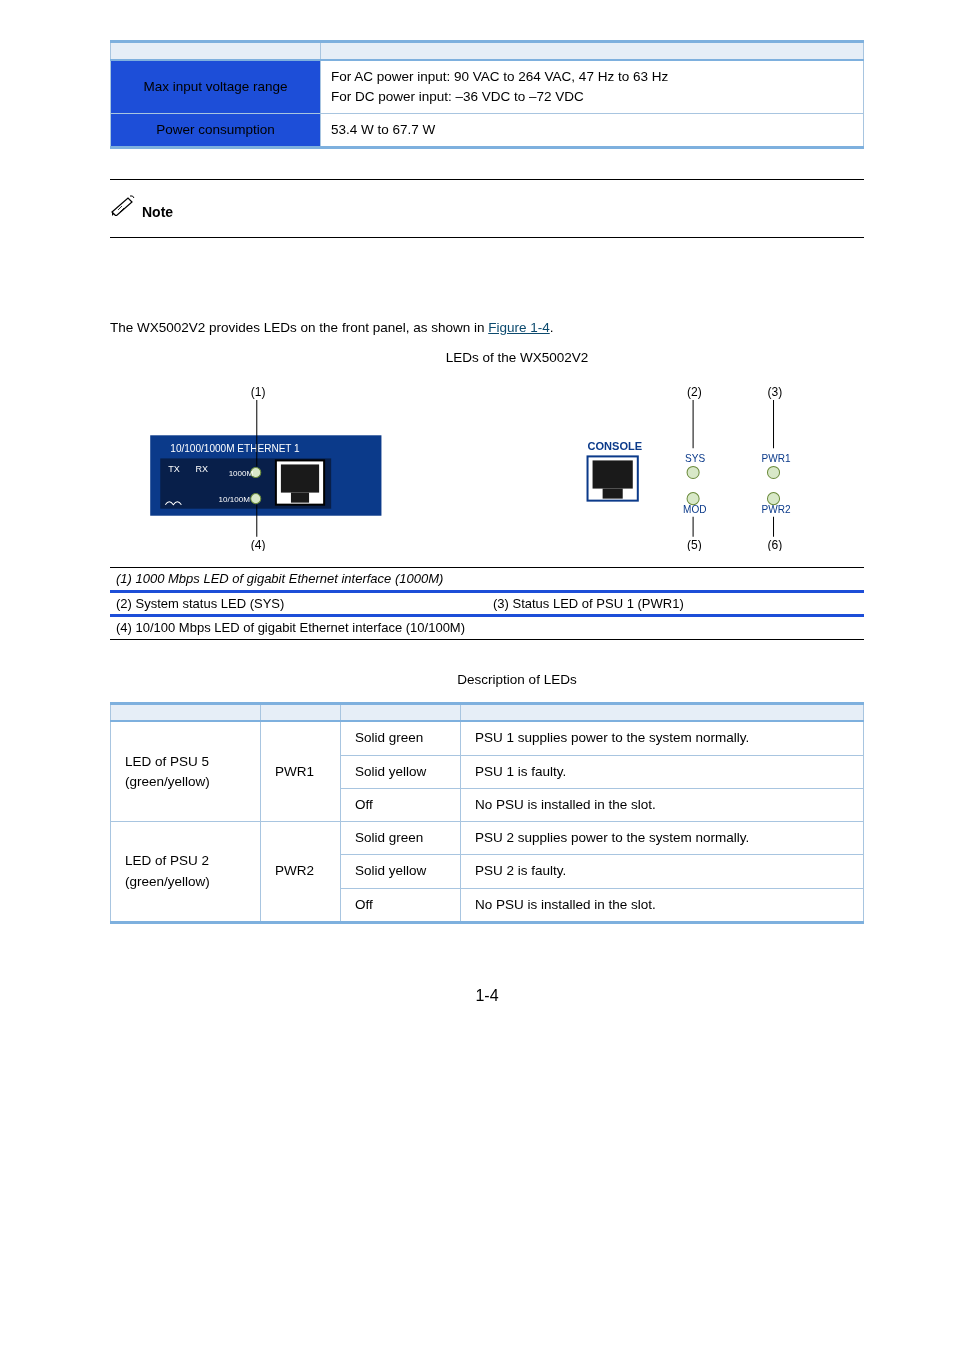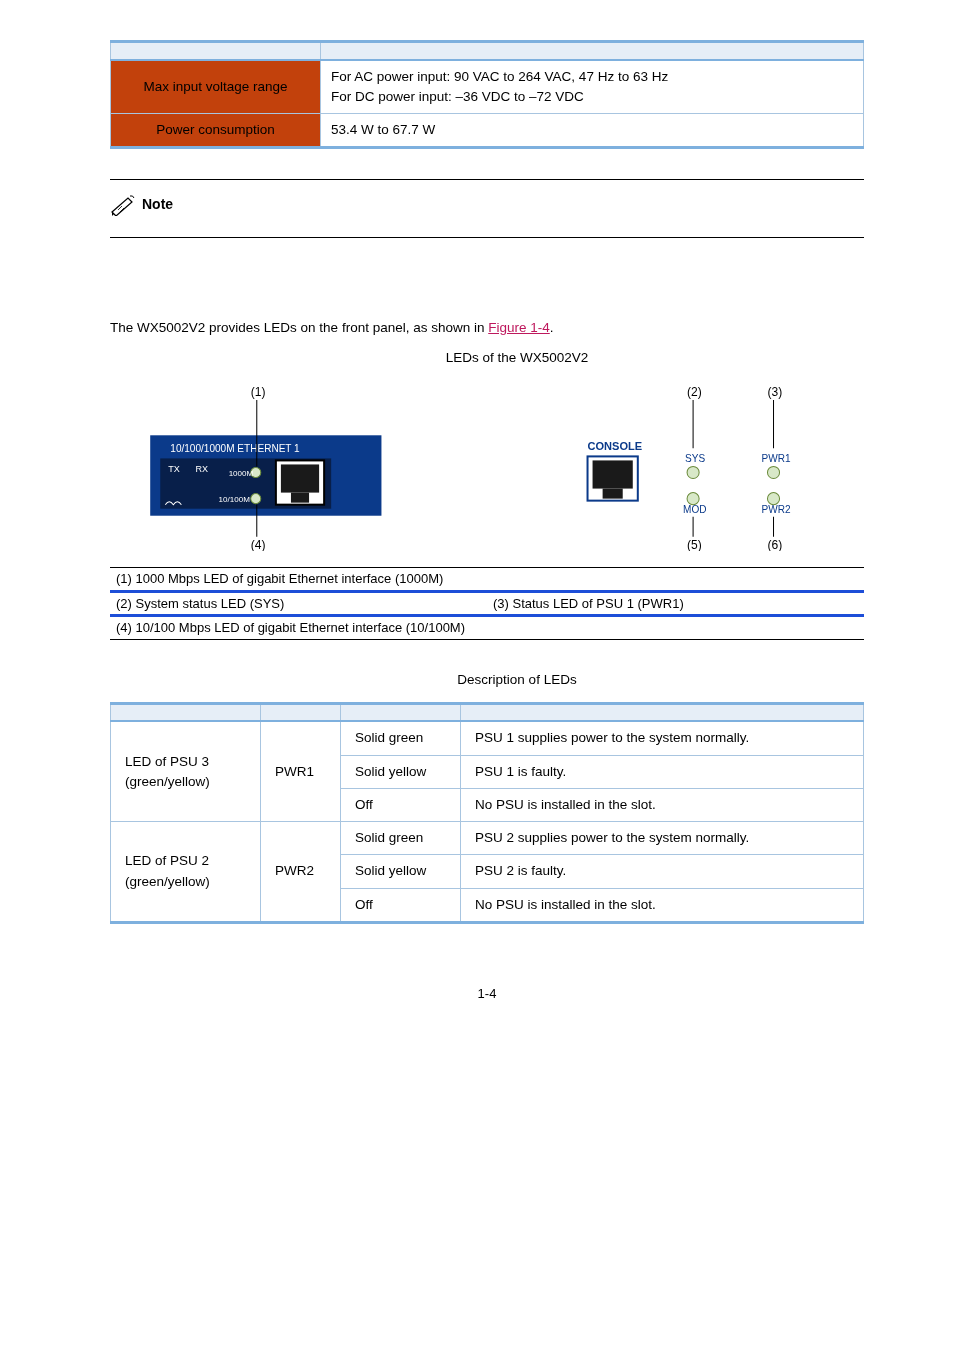--- a/index.html
+++ b/index.html
@@ -28,32 +28,32 @@
   }
   table.spec tr.header td {
     background: #e6eef7;
     font-weight: bold;
     border-bottom: 2px solid #7eb0de;
     height: 18px;
   }
   table.spec td.left {
     width: 210px;
     text-align: center;
-    background: #c2410c;
+    background: #1d4ed8;
   }
   
   hr.sep {
     border: none;
     border-top: 1px solid #000;
     margin: 30px 0 14px 0;
   }
   
   .note-header {
     display: flex;
-    align-items: flex-start;
+    align-items: flex-end;
     gap: 6px;
     margin-bottom: 10px;
     margin-top: 8px;
   }
   .note-icon {
     display: inline-block;
   }
   .note-label {
     font-weight: bold;
     font-size: 14px;
@@ -75,21 +75,21 @@
   ul.bullets li::before {
     content: "•";
     position: absolute;
     left: 0;
     font-size: 14px;
   }
   
   .body-text {
     margin: 80px 0 10px 0;
   }
-  .body-text a { color: #be185d; text-decoration: underline; }
+  .body-text a { color: #0c4a6e; text-decoration: underline; }
   
   .figure-caption {
     margin: 10px 0 12px 60px;
     text-align: center;
   }
   
   .diagram {
     width: 100%;
     margin: 0 0 10px 0;
   }
@@ -98,21 +98,21 @@
     width: 100%;
     border-collapse: collapse;
     margin-bottom: 30px;
     font-size: 13px;
   }
   table.callout td {
     border-top: 3px solid #1d4ed8;
     border-bottom: 1px solid #000;
     padding: 1px 6px;
   }
-  table.callout tr:first-child td { border-top: 1px solid #000; }
+  table.callout tr:first-child td { border-top: 1px solid #000; font-style: italic; }
   
   table.leds {
     width: 100%;
     border-collapse: collapse;
     border-top: 3px solid #7eb0de;
     border-bottom: 3px solid #7eb0de;
   }
   table.leds td, table.leds th {
     border: 1px solid #a8c5e0;
     padding: 6px 14px;
@@ -123,21 +123,21 @@
   table.leds tr.header td {
     background: #e6eef7;
     font-weight: bold;
     border-bottom: 2px solid #7eb0de;
     height: 18px;
   }
   
   .pagenum {
     text-align: center;
     margin-top: 60px;
-    font-size: 13px;
+    font-size: 16px;
   }
 </style>
 </head>
 <body>
 
 
 
 
 <table class="spec">
   <tbody>
@@ -256,21 +256,21 @@
 <table class="leds">
   <tbody>
       <tr class="header">
         <td style="width:150px"></td>
         <td style="width:80px"></td>
         <td style="width:120px"></td>
         <td></td>
       </tr>
   <tr>
     <td rowspan="3">
-          <div>LED of PSU 3</div>
+          <div>LED of PSU 5</div>
           <div>(green/yellow)</div>
         </td>
     <td rowspan="3">PWR1</td>
     <td>Solid green</td>
     <td>PSU 1 supplies power to the system normally.</td>
   </tr>
   <tr>
         <td>Solid yellow</td>
         <td>PSU 1 is faulty.</td>
       </tr>

